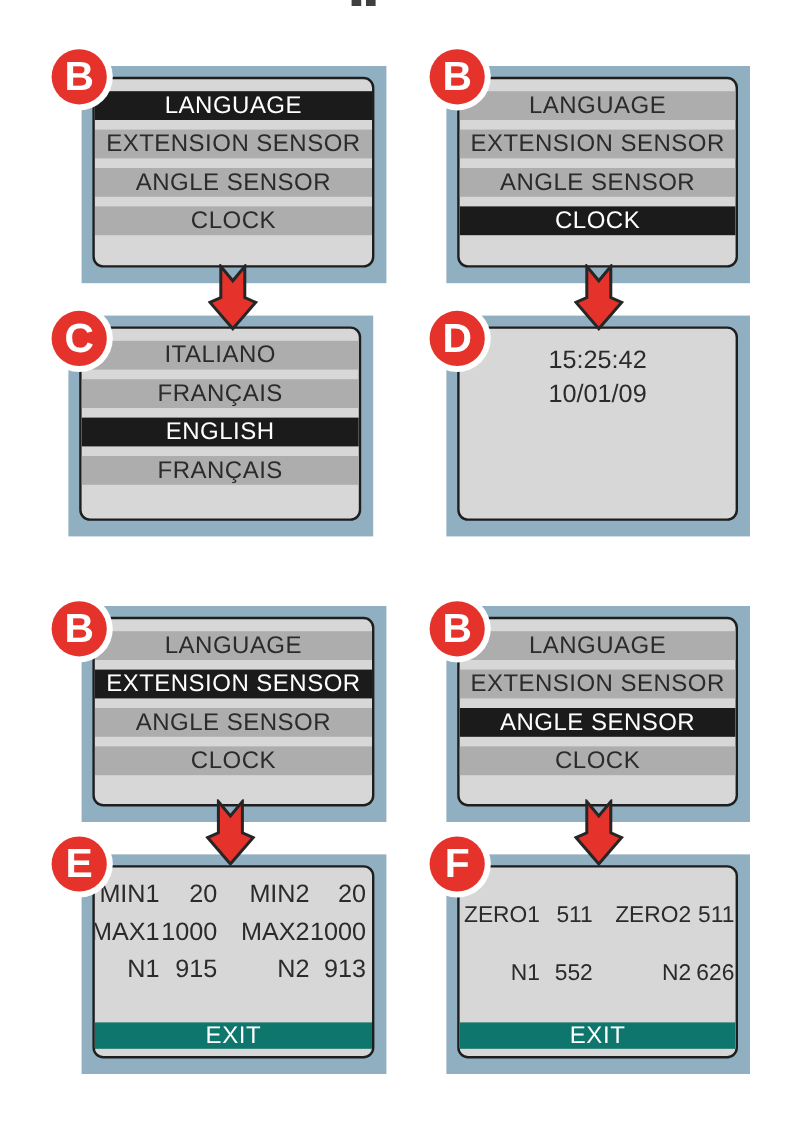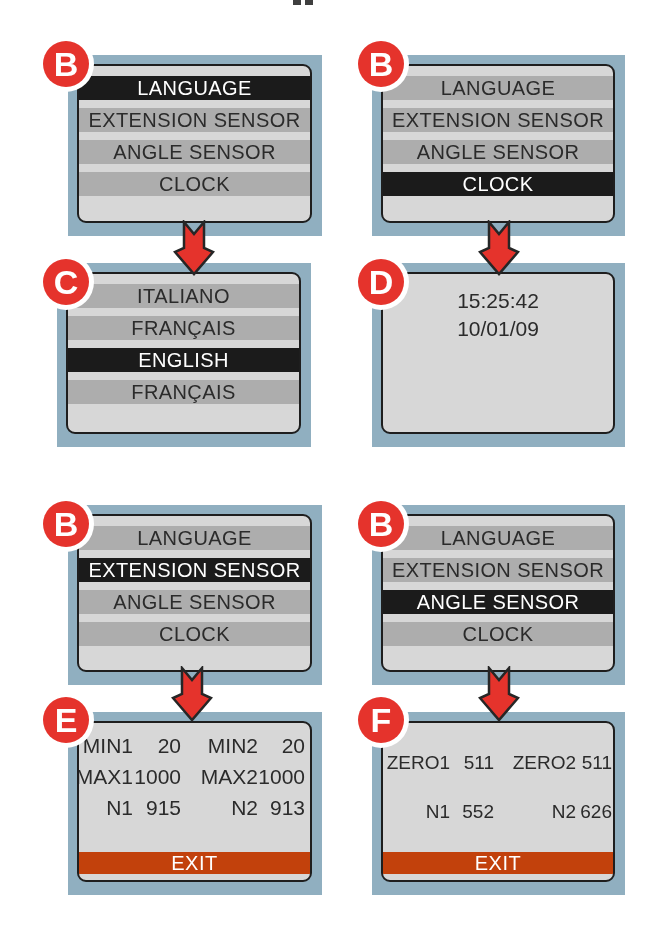--- a/index.html
+++ b/index.html
@@ -37,21 +37,21 @@
     display:grid;grid-template-columns:52px 48px 77px 47px;grid-auto-rows:31px;
     align-items:center;justify-items:end;margin:7px 0 12px 2px;
     font-size:21px;color:#2B2B2B;white-space:nowrap;
   }
   .f-grid{
     display:grid;grid-template-columns:62px 44px 82px 36px;grid-auto-rows:36px;row-gap:13px;
     align-items:center;justify-items:end;margin:22px 0 0 5px;
     font-size:19px;color:#2B2B2B;white-space:nowrap;
   }
   .exit-bar{
-    position:absolute;left:0;right:0;bottom:6px;height:22px;background:#c2410c;
+    position:absolute;left:0;right:0;bottom:6px;height:22px;background:#0f766e;
     display:flex;align-items:center;justify-content:center;
     color:#FFFFFF;font-size:20px;letter-spacing:.5px;
   }
 </style>
 </head>
 <body>
 
 <div class="canvas">
 
   <div class="remnant r1"></div>

